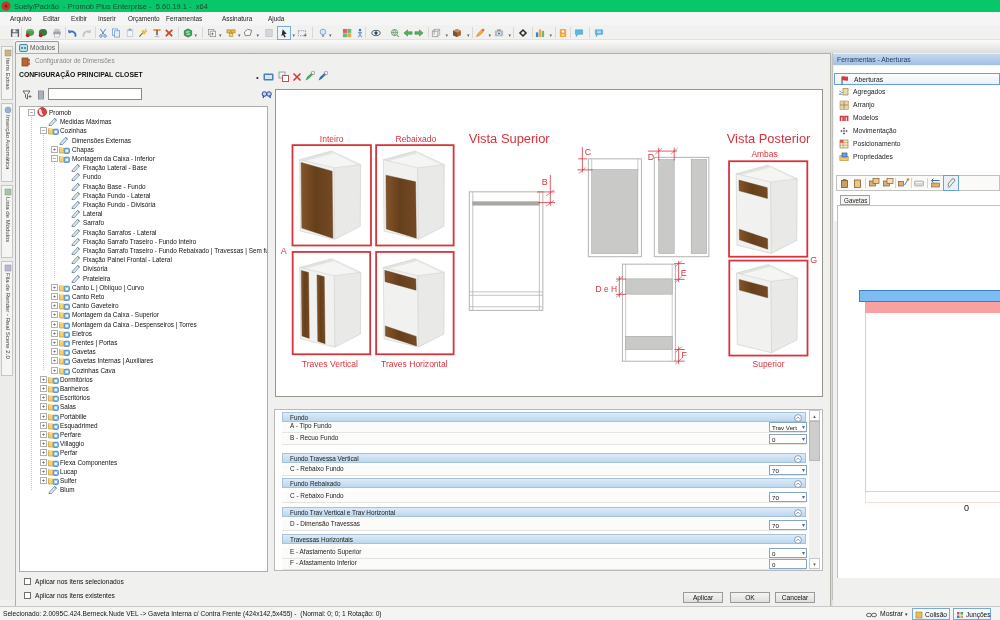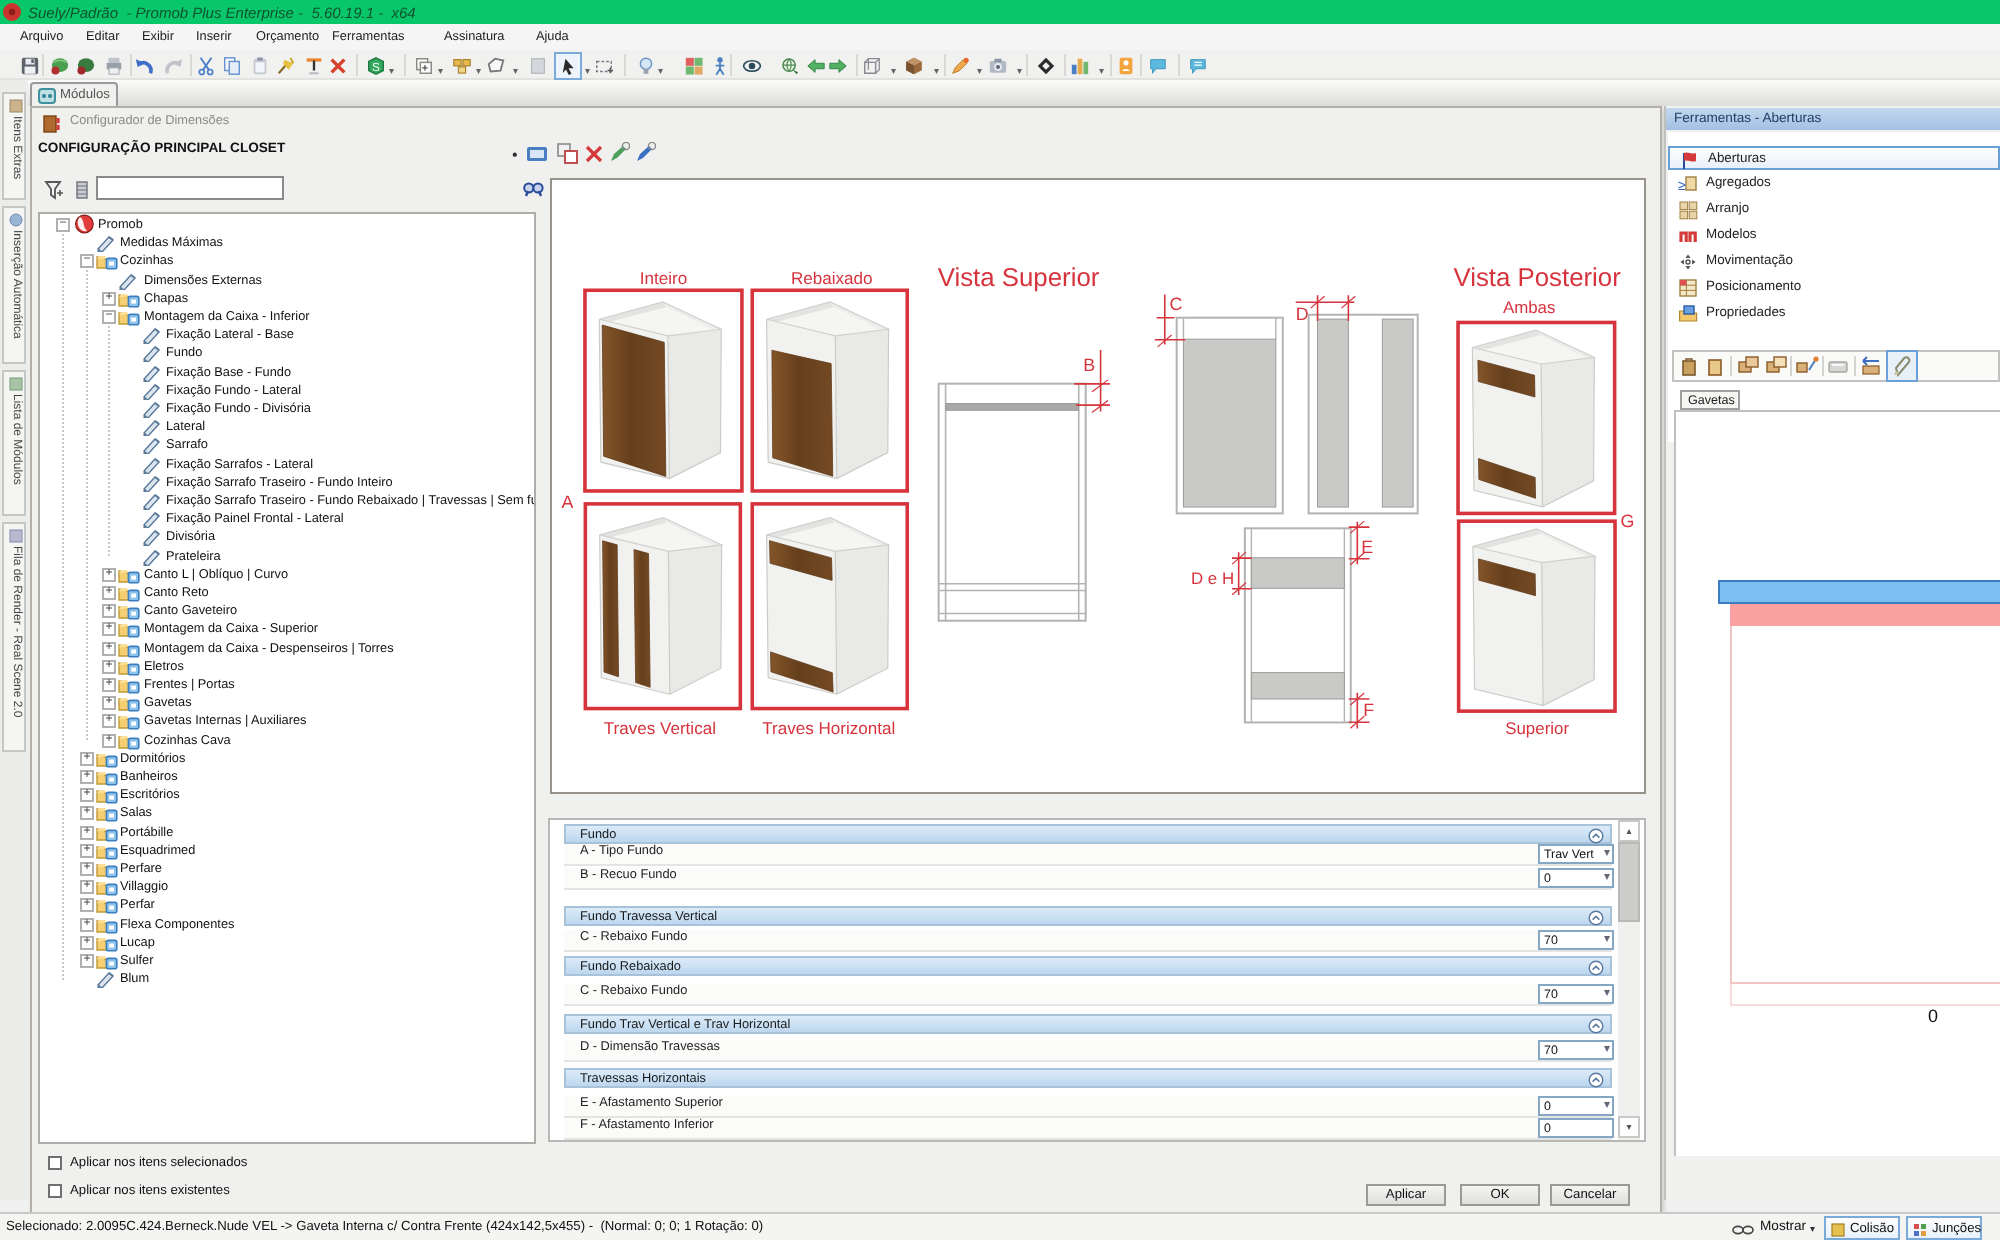--- a/index.html
+++ b/index.html
@@ -26,21 +26,21 @@
 .rpitem{position:absolute;left:1px;width:166px;height:12px;font-size:6.7px;color:#222;line-height:12px;background:#fff;}
 #statusbar{position:absolute;left:0;top:606px;width:1000px;height:14px;background:#f4f4f2;border-top:1px solid #c9c9c7;font-size:6.6px;color:#111;}
 .fh{position:absolute;left:266px;width:524px;height:10px;background:linear-gradient(#dcebf9,#bdd7ee);border:1px solid #a8c2da;font-size:6.4px;color:#1a1a1a;line-height:9px;}
 .fr{position:absolute;left:266px;width:524px;height:11px;border-bottom:1px solid #e4e4e2;font-size:6.4px;color:#222;background:#fbfbfa;}
 .combo{position:absolute;width:38px;height:10px;background:#fff;border:1px solid #86a7c4;font-size:6.2px;line-height:9px;color:#111;}
 .combo i{position:absolute;right:1px;top:0px;font-style:normal;color:#667;font-size:6px;}
 .btn{position:absolute;width:40px;height:11px;background:linear-gradient(#f4f4f3,#dfdfdd);border:1px solid #9a9a98;font-size:6.6px;text-align:center;line-height:10px;color:#111;}
 .cb{position:absolute;width:7px;height:7px;border:1px solid #707070;background:#fff;}
 </style></head><body>
 <div id="titlebar">
-    <span style="position:absolute;left:14px;font-style:italic;">Suely/Padrão&nbsp; - Promob Plus Enterprise -&nbsp; 5.60.19.1 -&nbsp; x64</span>
+    <span style="position:absolute;left:14px;">Suely/Padrão&nbsp; - Promob Plus Enterprise -&nbsp; 5.60.19.1 -&nbsp; x64</span>
 <svg class="abs" style="left:1px;top:1px" width="10" height="10">
       <circle cx="5" cy="5" r="4.5" fill="#c9342c"></circle>
       <path d="M5 .5A4.5 4.5 0 0 0 5 9.5 4.5 4.5 0 0 1 5 .5" fill="#fff" opacity=".9"></path>
       <circle cx="5" cy="5" r="1.6" fill="#8c1f1a"></circle>
     </svg>
 </div>
 <div id="menubar">
 <span style="left:10px">Arquivo</span>
     <span style="left:43px">Editar</span>
     <span style="left:71px">Exibir</span>

